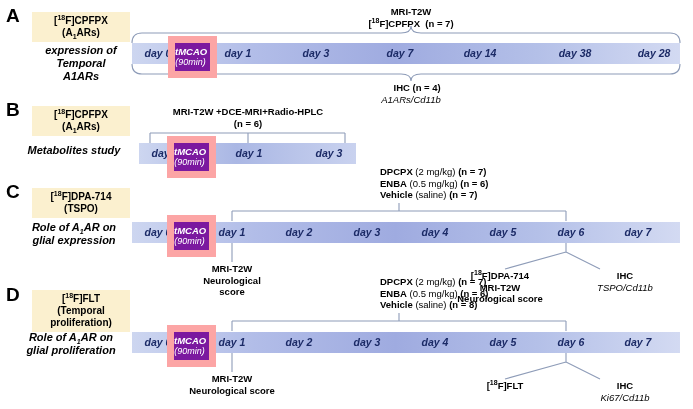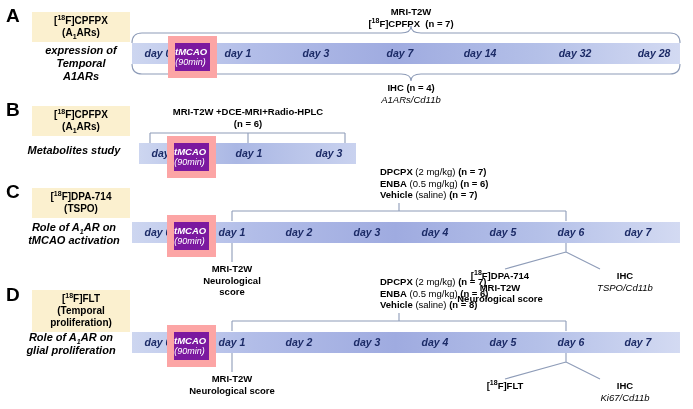--- a/index.html
+++ b/index.html
@@ -132,35 +132,35 @@
     <span>Temporal</span>
     <span>A1ARs</span>
   </div>
 
   <div class="timeline" style="left:132px;top:43px;width:548px;">
     <div class="day" style="left:26px;">day 0</div>
     <div class="day" style="left:106px;">day 1</div>
     <div class="day" style="left:184px;">day 3</div>
     <div class="day" style="left:268px;">day 7</div>
     <div class="day" style="left:341px;margin-left:7px;">day 14</div>
-    <div class="day" style="left:443px;">day 32</div>
+    <div class="day" style="left:443px;">day 38</div>
     <div class="day" style="left:522px;">day 28</div>
   </div>
 
   <div class="tmcao" style="left:168px;top:36px;width:49px;">
     <span>tMCAO</span>
     <span class="sub">(90min)</span>
   </div>
 
   <div class="anno center" style="left:411px;top:6px;">
     <div class="bold">MRI-T2W</div>
     <div class="bold">[<sup>18</sup>F]CPFPX&nbsp; (n = 7)</div>
   </div>
 
-  <div class="anno center" style="left:411px;top:82px;">
+  <div class="anno center" style="left:411px;top:82px;text-align:right;">
     <div class="bold">IHC (n = 4)</div>
     <div class="ital">A1ARs/Cd11b</div>
   </div>
 </div>
 
 <div class="panel">
   <div class="panel-letter" style="left:6px;top:100px;">B</div>
 
   <div class="tracer-box" style="left:32px;top:106px;width:98px;height:30px;">
     <span>[<sup>18</sup>F]CPFPX</span>
@@ -191,21 +191,21 @@
 <div class="panel">
   <div class="panel-letter" style="left:6px;top:182px;">C</div>
 
   <div class="tracer-box" style="left:32px;top:188px;width:98px;height:30px;">
     <span>[<sup>18</sup>F]DPA-714</span>
     <span>(TSPO)</span>
   </div>
 
   <div class="aim" style="left:14px;top:221px;width:120px;">
     <span>Role of A<sub>1</sub>AR on</span>
-    <span>tMCAO activation</span>
+    <span>glial expression</span>
   </div>
 
   <div class="timeline" style="left:132px;top:222px;width:548px;">
     <div class="day" style="left:26px;">day 0</div>
     <div class="day" style="left:100px;">day 1</div>
     <div class="day" style="left:167px;">day 2</div>
     <div class="day" style="left:235px;">day 3</div>
     <div class="day" style="left:303px;">day 4</div>
     <div class="day" style="left:371px;">day 5</div>
     <div class="day" style="left:439px;">day 6</div>

